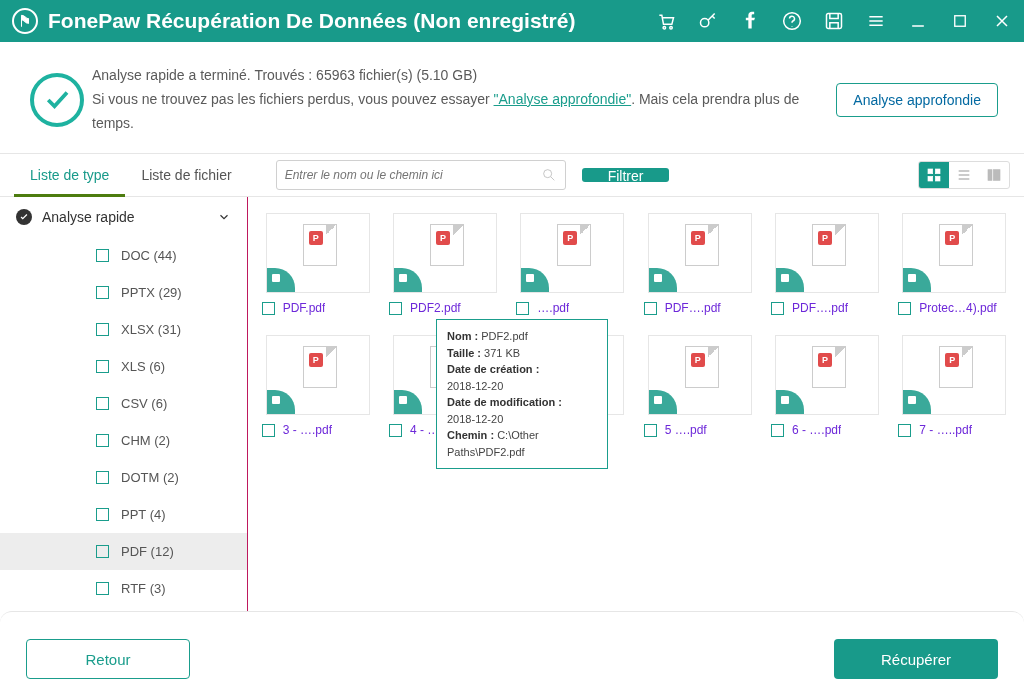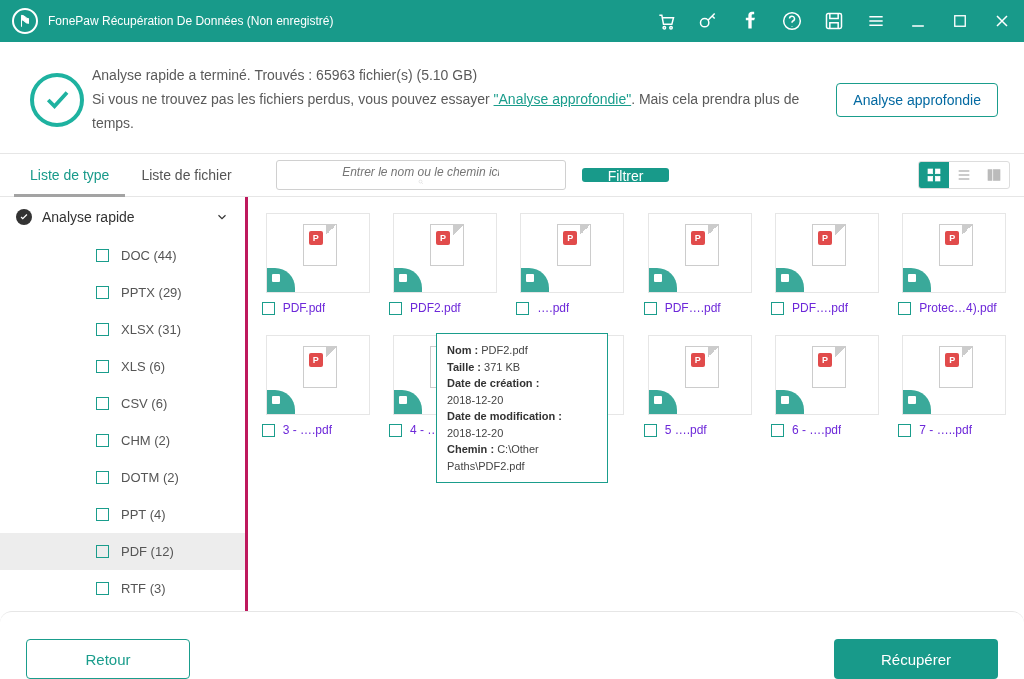--- a/index.html
+++ b/index.html
@@ -3,51 +3,51 @@
 <meta charset="utf-8">
 <style>
 * { margin:0; padding:0; box-sizing:border-box; font-family:"Segoe UI",Arial,sans-serif; }
 body { background:#f0f0f0; width:1024px; height:679px; overflow:hidden; }
 .window { width:1024px; height:679px; background:#fff; display:flex; flex-direction:column; }
 
 
 .titlebar { height:42px; background:#189a8a; color:#fff; display:flex; align-items:center; padding:0 12px; }
 .logo { width:26px; height:26px; border:2.5px solid #fff; border-radius:50%; display:flex; align-items:center; justify-content:center; margin-right:10px; }
 .logo svg { width:14px; height:14px; }
-.titlebar .title { font-size:12px; font-weight:400; flex:1; }
+.titlebar .title { font-size:21px; font-weight:700; flex:1; }
 .titlebar .tb-icons { display:flex; gap:22px; align-items:center; }
 .titlebar .tb-icons span { cursor:pointer; display:flex; align-items:center; justify-content:center; width:20px; height:20px; }
 .titlebar svg { stroke:#fff; fill:none; stroke-width:1.8; }
 
 
 .summary { display:flex; align-items:center; padding:22px 26px 18px 30px; gap:8px; }
 .summary .check { width:54px; height:54px; border:4px solid #1eb2a0; border-radius:50%; display:flex; align-items:center; justify-content:center; }
 .summary .txt { flex:1; font-size:14px; color:#5a5a5a; line-height:1.7; }
 .summary .txt a { color:#1a9d8c; text-decoration:underline; }
 .deep-btn { border:1.5px solid #1a9d8c; color:#0369a1; background:#fff; padding:8px 16px; border-radius:4px; font-size:14px; cursor:pointer; }
 
 
 .toolbar { display:flex; align-items:center; padding:0 14px; height:44px; border-top:1px solid #e6e6e6; border-bottom:1px solid #e6e6e6; }
 .tabs { display:flex; gap:0; }
 .tab { padding:0 16px; height:44px; line-height:44px; font-size:14px; color:#555; cursor:pointer; }
-.tab.active { color:#189a8a; border-bottom:3px solid #a3a3a3; font-weight:500; }
-.search { margin-left:28px; width:290px; height:30px; border:1px solid #d0d0d0; border-radius:3px; display:flex; align-items:center; padding:4px 8px;flex-direction:column; }
+.tab.active { color:#189a8a; border-bottom:3px solid #4d7c0f; font-weight:500; }
+.search { margin-left:28px; width:290px; height:30px; border:1px solid #d0d0d0; border-radius:3px; display:flex; align-items:center; padding:12px 8px; }
 .search input { border:none; outline:none; flex:1; font-size:12px; font-style:italic; color:#888; }
 .search svg { stroke:#aaa; }
 .filter-btn { margin-left:16px; background:#189a8a; color:#fff; border:none; height:14px; padding:0 26px; border-radius:3px; font-size:14px; cursor:pointer; }
 .spacer { flex:1; }
 .view-toggle { display:flex; border:1px solid #ddd; border-radius:3px; overflow:hidden; }
 .view-toggle span { width:30px; height:26px; display:flex; align-items:center; justify-content:center; cursor:pointer; }
 .view-toggle span.active { background:#189a8a; }
 .view-toggle span.active svg { stroke:#fff; fill:#fff; }
 .view-toggle span svg { stroke:#bbb; fill:#bbb; }
 
 
 .body { flex:1; display:flex; overflow:hidden; }
-.sidebar { width:248px; border-right:3px solid #be185d; overflow-y:auto; }
+.sidebar { width:248px; border-right:1px solid #be185d; overflow-y:auto; }
 .group-head { display:flex; align-items:center; padding:12px 16px; font-size:14px; color:#333; cursor:pointer; }
 .group-head .dot { width:16px; height:16px; border-radius:50%; background:#333; display:flex; align-items:center; justify-content:center; margin-right:10px; }
 .group-head .dot svg { stroke:#fff; }
 .group-head .chev { margin-left:auto; }
 .tree-item { display:flex; align-items:center; padding:11px 10px 11px 96px; font-size:13px; color:#555; cursor:pointer; position:relative; }
 .tree-item.selected { background:#ededed; }
 .tree-item .cb { width:13px; height:13px; border:1.5px solid #1a9d8c; margin-right:12px; flex:none; }
 
 
 .grid-wrap { flex:1; padding:16px 10px; overflow:auto; position:relative; }
@@ -57,21 +57,21 @@
 .thumb .page { position:absolute; top:10px; left:36px; width:34px; height:42px; background:#fff; border:1px solid #ccc; }
 .thumb .page::before { content:""; position:absolute; top:0; right:0; width:10px; height:10px; background:linear-gradient(135deg,#ccc 50%,#fff 50%); }
 .thumb .page .p { position:absolute; top:6px; left:5px; width:14px; height:14px; background:#e14b4b; border-radius:2px; color:#fff; font-size:9px; font-weight:bold; line-height:14px; text-align:center; }
 .thumb .corner { position:absolute; bottom:0; left:0; width:28px; height:24px; background:#3aa99a; border-top-right-radius:20px; }
 .thumb .corner::after { content:""; position:absolute; top:6px; left:5px; width:8px; height:8px; background:#fff; border-radius:1px; }
 .card .row { display:flex; align-items:center; gap:8px; margin-top:8px; width:112px; }
 .card .cb { width:13px; height:13px; border:1.5px solid #1a9d8c; flex:none; }
 .card .fname { font-size:12px; color:#6d28d9; white-space:nowrap; overflow:hidden; text-overflow:ellipsis; }
 
 
-.tooltip { position:absolute; top:136px; left:188px; width:172px; background:#fff; border:1.5px solid #1a9d8c; padding:8px 10px; font-size:11px; color:#444; line-height:1.5; z-index:10; }
+.tooltip { position:absolute; top:122px; left:188px; width:172px; background:#fff; border:1.5px solid #1a9d8c; padding:8px 10px; font-size:11px; color:#444; line-height:1.5; z-index:10; }
 .tooltip b { color:#333; }
 
 
 .footer { height:68px; border-top:1px solid #e6e6e6; display:flex; align-items:flex-end; padding:0 26px;border-radius:12px; }
 .btn-back { border:1.5px solid #1a9d8c; color:#1a9d8c; background:#fff; width:164px; height:40px; border-radius:4px; font-size:15px; cursor:pointer; }
 .btn-recover { margin-left:auto; background:#189a8a; color:#fff; border:none; width:164px; height:40px; border-radius:4px; font-size:15px; cursor:pointer; }
 </style>
 </head>
 <body>
 

